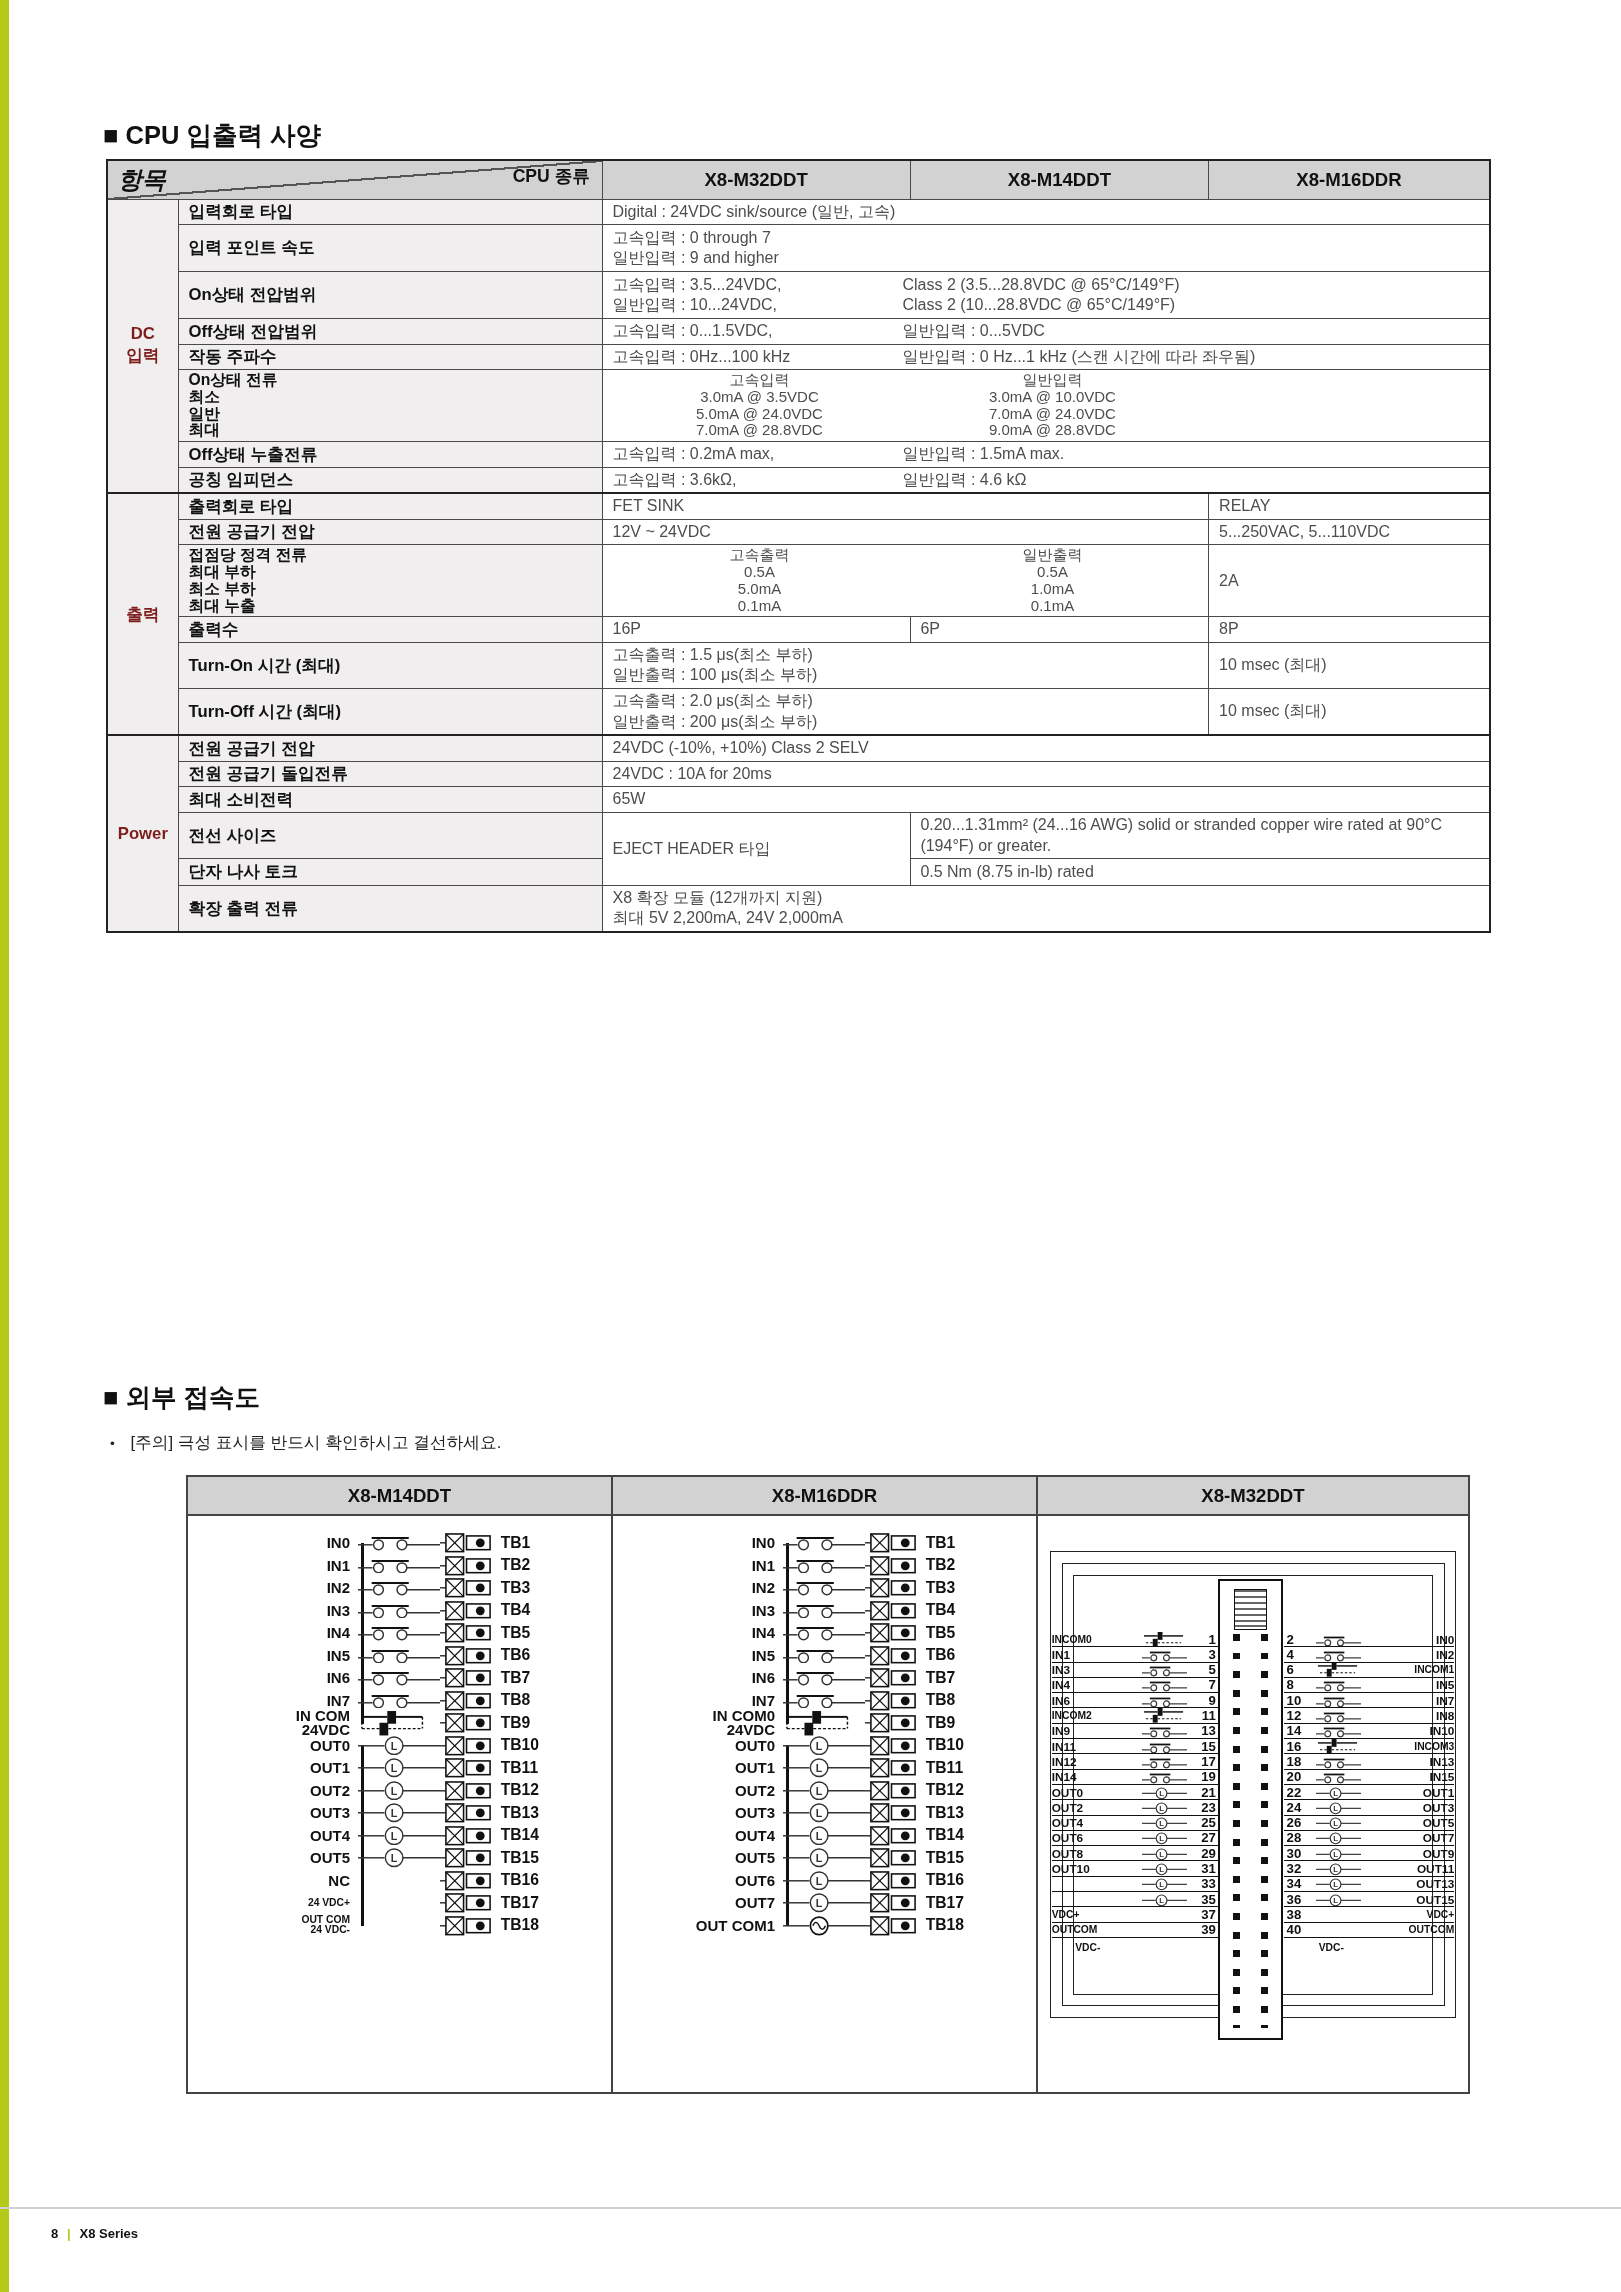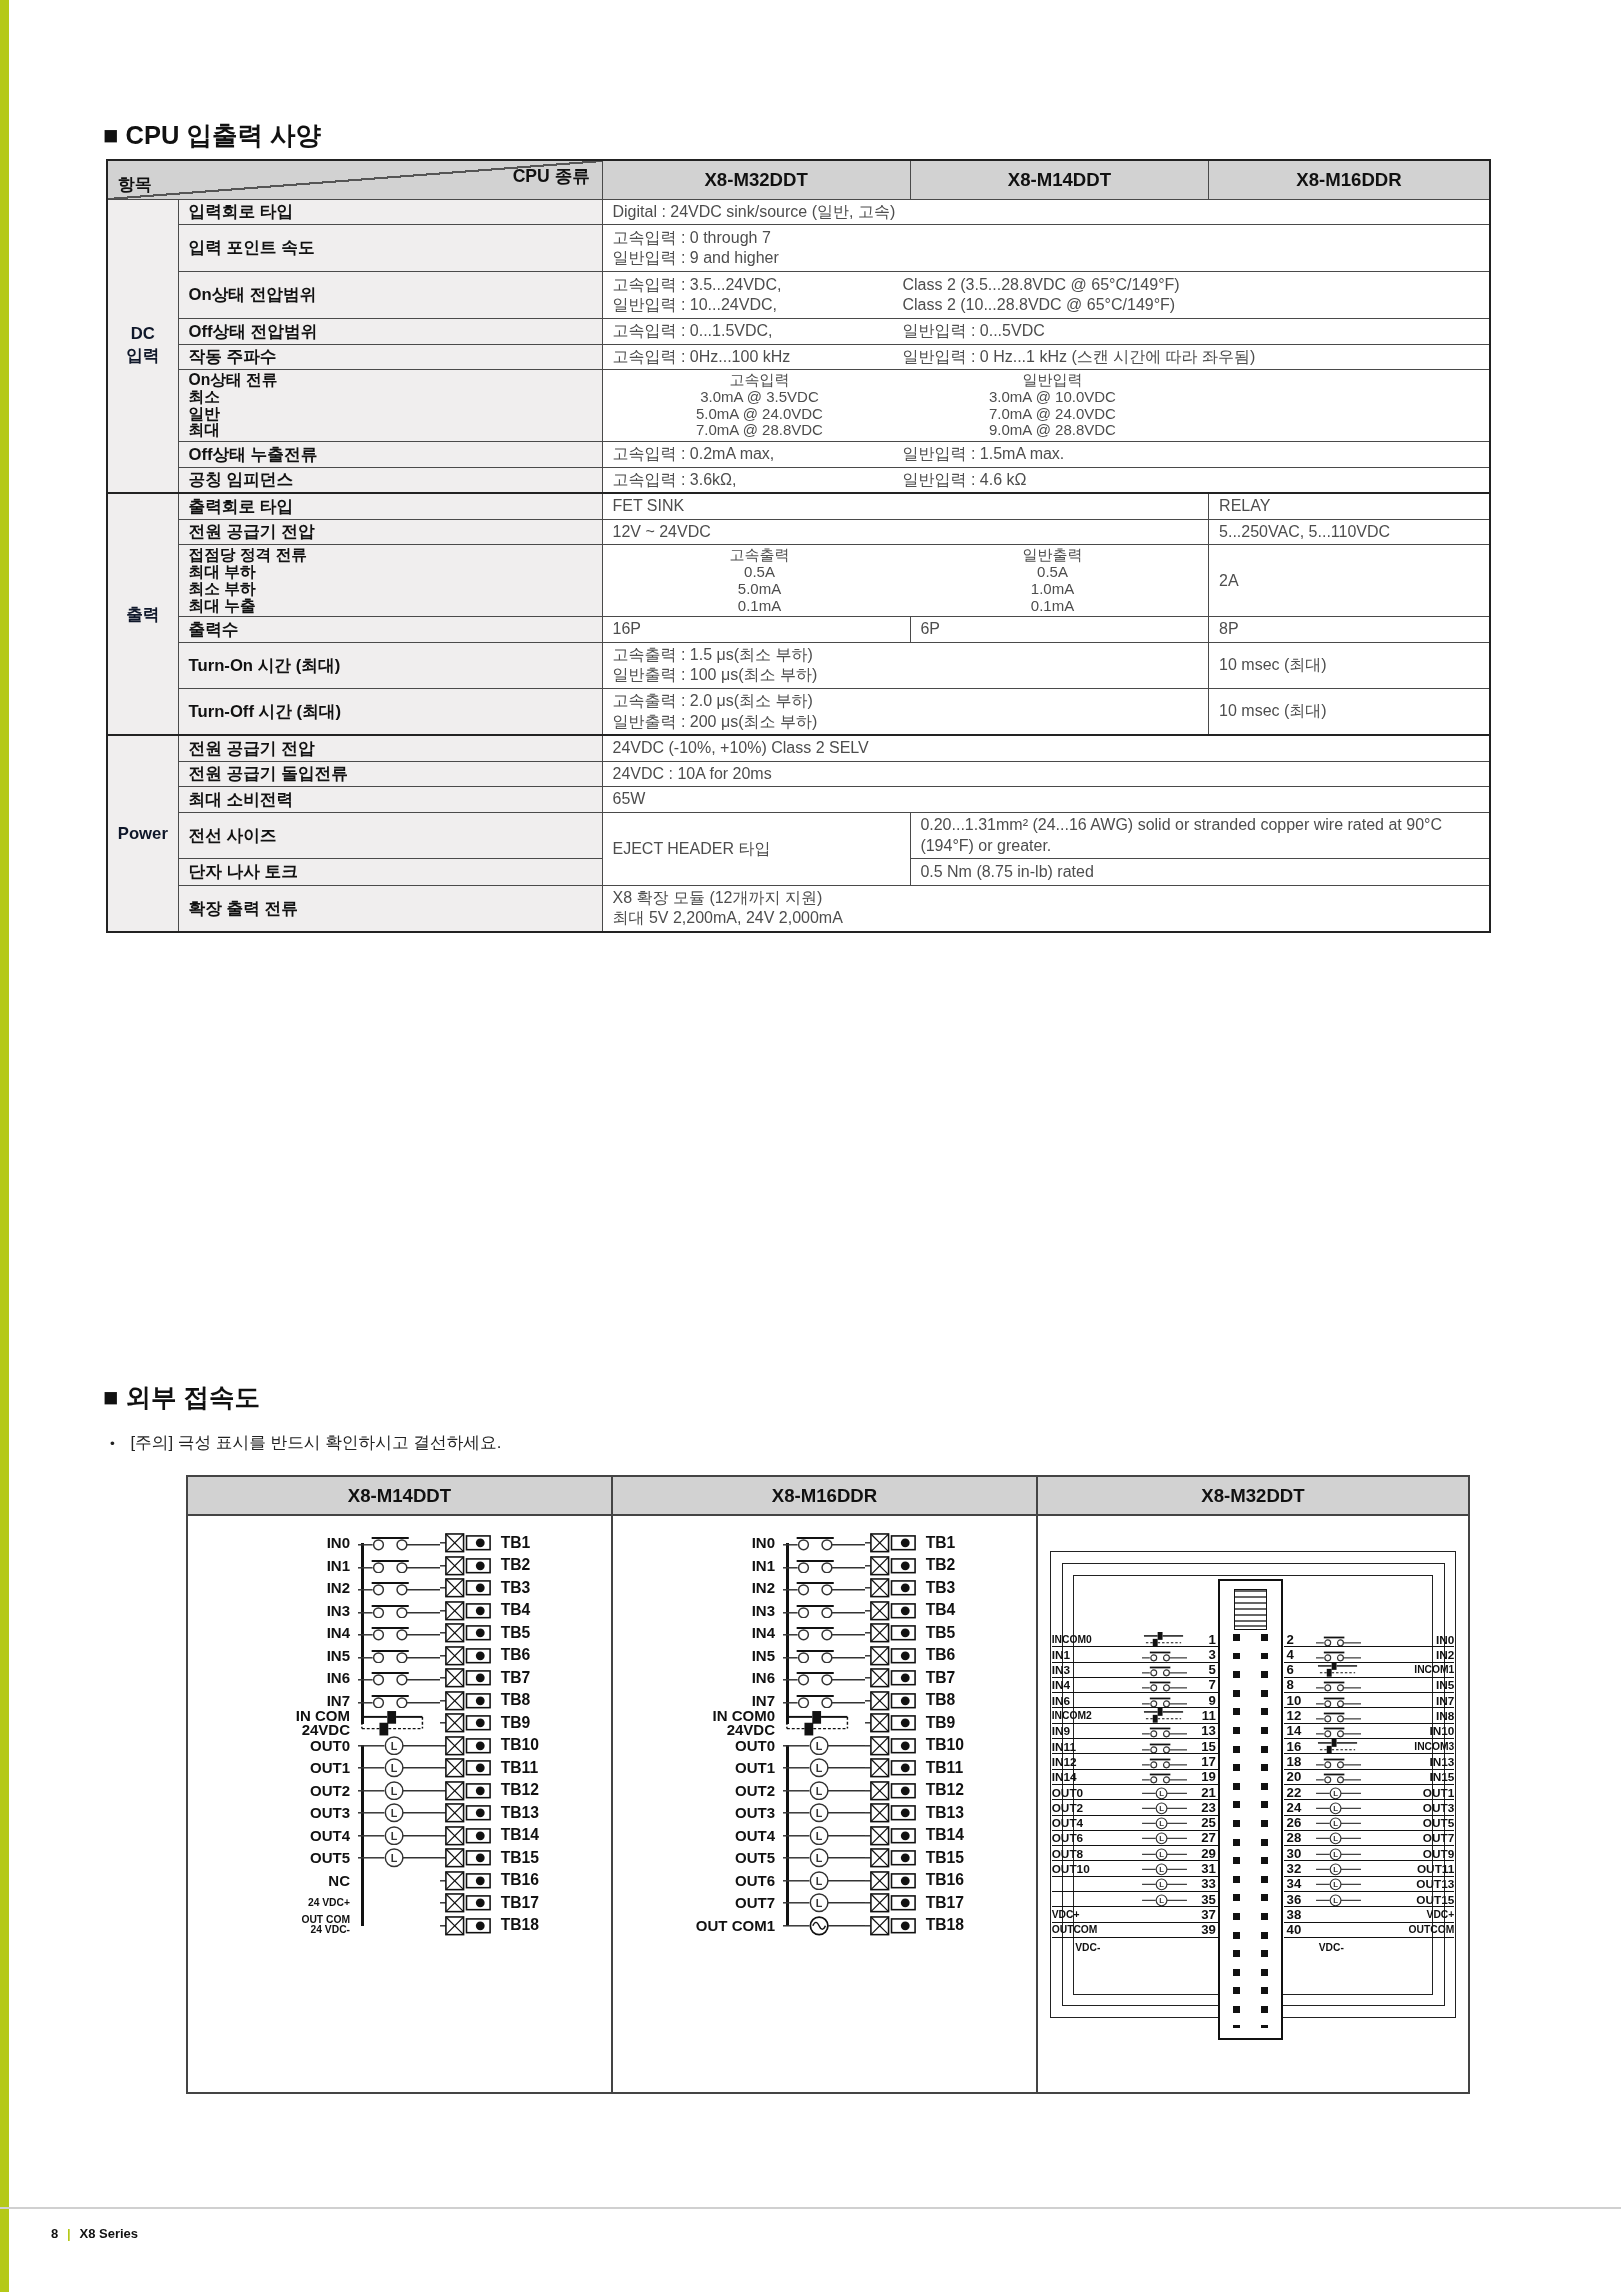--- a/index.html
+++ b/index.html
@@ -19,22 +19,22 @@
   
   .spec{position:absolute;left:106px;top:159px;border-collapse:collapse;table-layout:fixed;
         background:#fff;border:2px solid #222;}
   .spec td{border:1px solid #4a4a4a;padding:2px 9.8px;box-sizing:border-box;vertical-align:middle;}
   .spec tr.gsep td{border-top:2px solid #222;margin-top:7px;}
   .model{background:#d2d2d2;font-weight:bold;font-size:18.6px;text-align:center;color:#111;}
   .corner{background:#d2d2d2;position:relative;padding:0;
           background-image:linear-gradient(to bottom right,transparent calc(50% - 1px),
           #555 calc(50% - 1px),#555 calc(50% + 1px),transparent calc(50% + 1px));}
   .c-top{position:absolute;right:11.8px;top:2.9px;font-weight:bold;font-size:17.6px;color:#111;}
-  .c-bot{position:absolute;left:9.8px;bottom:2.9px;font-weight:bold;font-size:17px;color:#111;}
-  .grp{background:#f0eeee;text-align:center;font-weight:bold;font-size:16.7px;color:#0f172a;}
+  .c-bot{position:absolute;left:9.8px;bottom:2.9px;font-weight:bold;font-size:24px;color:#111;font-style:italic;}
+  .grp{background:#f0eeee;text-align:center;font-weight:bold;font-size:16.7px;color:#7f1d1d;}
   .lbl{background:#f0eeee;font-weight:bold;font-size:16.7px;color:#111;line-height:19.6px;}
   .val{font-size:16px;color:#4d4d4d;line-height:20.6px;}
   .pre{white-space:pre-line;}
   .tp span:first-child{display:inline-block;min-width:290px;}
   .cols{display:flex;}
   .cols>div{text-align:center;line-height:16.7px;font-size:15px;}
   .ca{width:294px;}.cb{width:292px;}
   .ml div{line-height:16.7px;font-size:15.7px;}
   .valpad0{padding:2.9px 0 2.9px 0;}
 

